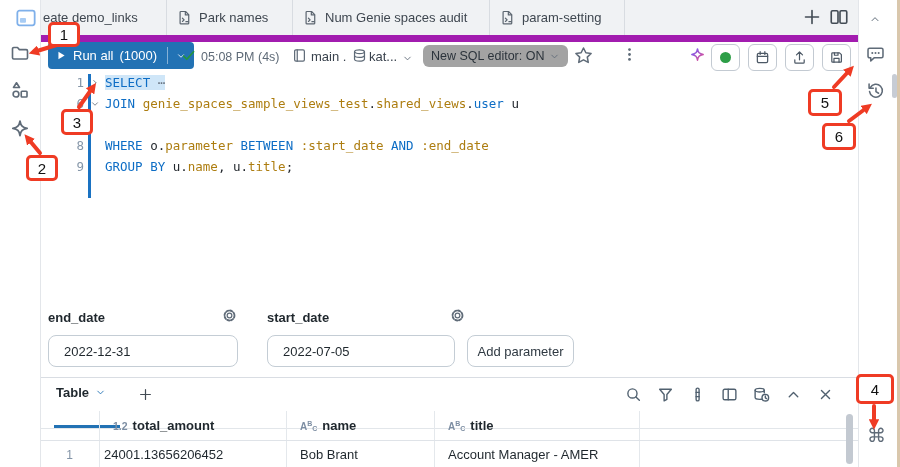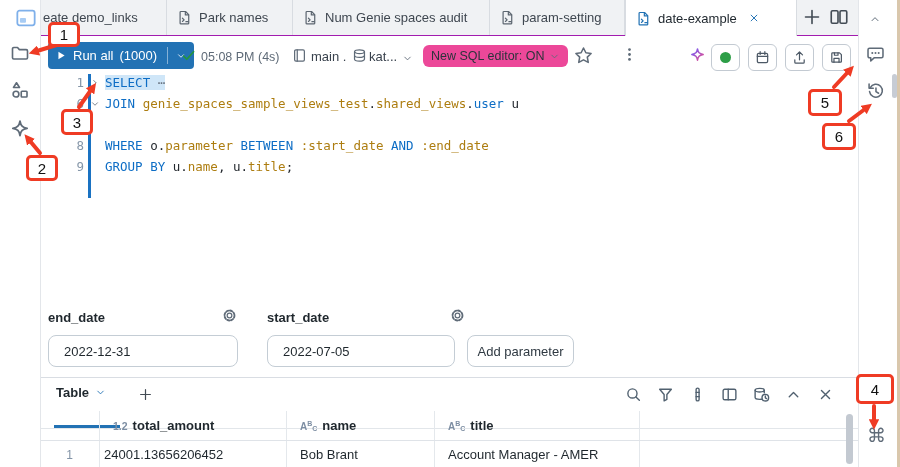--- a/index.html
+++ b/index.html
@@ -13,21 +13,21 @@
   .icon{display:inline-flex;align-items:center;justify-content:center;color:var(--muted);}
   .icon svg{width:100%;height:100%;}
 
   
   .leftrail{position:absolute;left:0;top:0;width:40px;height:467px;background:#fff;
             border-right:1px solid #e3e6ea;z-index:5;}
   .leftrail .icon{position:absolute;}
 
   
   .tabbar{position:absolute;left:40px;top:0;width:818px;height:35px;background:#f0f2f4;
-          border-bottom:1px solid #a21caf;z-index:4;}
+          border-bottom:7px solid #a21caf;z-index:4;}
   .tabstrip{display:flex;height:35px;}
   .tab{display:flex;align-items:center;gap:7px;padding:0 10px;box-sizing:border-box;
        border-right:1px solid #d8dce1;font-size:13px;color:#3f4750;white-space:nowrap;overflow:hidden;}
   .tab .icon{width:15px;height:15px;flex:none;color:#5c6670;}
   .tab.active{background:#fff;height:36px;color:#1d252c;border-left:1px solid #d8dce1;}
   .tab.active .icon{color:var(--accent);}
   .tab .close{width:12px;height:12px;margin-left:4px;color:#5c6670;}
   .tabbtn{position:absolute;top:7px;width:20px;height:20px;color:#434c55;}
 
   
@@ -40,21 +40,21 @@
   
   .toolbar{position:absolute;left:40px;top:35px;width:818px;height:41px;background:#fff;}
   .toolbar>*{position:absolute;}
   .runbtn{left:8px;top:7px;height:27px;display:flex;align-items:center;background:var(--accent);
           color:#fff;border:none;border-radius:4px;font-size:13px;font-family:inherit;
           padding:0 8px;cursor:pointer;gap:6px;}
   .runbtn .icon{color:#fff;width:11px;height:11px;}
   .runbtn .divider{width:1px;height:17px;background:rgba(255,255,255,.45);margin:0 2px 0 4px;}
   .tb-text{font-size:12.5px;color:var(--muted);top:15px;}
   .ctx{font-size:13px;color:#39424d;top:14px;}
-  .pill{left:383px;top:10px;height:22px;display:flex;align-items:center;gap:5px;background:#ec4899;
+  .pill{left:383px;top:10px;height:22px;display:flex;align-items:center;gap:5px;background:#a3a3a3;
         border-radius:6px;padding:0 8px;font-size:12.5px;color:#2b333b;}
   .pill .icon{width:11px;height:11px;}
   .sqbtn{width:27px;height:25px;top:9px;border:1px solid #c3cad2;border-radius:6px;background:#fff;
          display:flex;align-items:center;justify-content:center;cursor:pointer;}
   .sqbtn .icon{width:15px;height:15px;color:#4c5865;}
   .dot{width:11px;height:11px;border-radius:50%;background:var(--dot);}
   .editbtn{left:649px;top:12px;display:flex;align-items:center;gap:6px;font-size:13px;color:#39424d;cursor:pointer;}
 
   
   .editor{position:absolute;left:40px;top:72px;width:818px;height:228px;background:#fff;
@@ -144,35 +144,20 @@
         </div>
         <div class="tab" style="width: 135px;">
           <span class="icon" style="width: 15px; height: 15px;">
             <svg viewBox="0 0 16 16" fill="none" stroke="currentColor" stroke-width="1.3" stroke-linecap="round" stroke-linejoin="round">
               <path d="M4.2 1.6h4.9l3.4 3.4v9a.9.9 0 0 1-.9.9H4.2a.9.9 0 0 1-.9-.9V2.5a.9.9 0 0 1 .9-.9z"></path>
               <path d="M8.9 1.8v3.4h3.4"></path>
               <path d="M5.8 8.8l1.8 1.7-1.8 1.7M9.5 12.4h2.4"></path>
             </svg>
           </span>
           <span>param-setting</span>
-        </div>
-        <div class="tab active" style="width: 172px;">
-          <span class="icon" style="width: 15px; height: 15px;">
-            <svg viewBox="0 0 16 16" fill="none" stroke="currentColor" stroke-width="1.3" stroke-linecap="round" stroke-linejoin="round">
-              <path d="M4.2 1.6h4.9l3.4 3.4v9a.9.9 0 0 1-.9.9H4.2a.9.9 0 0 1-.9-.9V2.5a.9.9 0 0 1 .9-.9z"></path>
-              <path d="M8.9 1.8v3.4h3.4"></path>
-              <path d="M5.8 8.8l1.8 1.7-1.8 1.7M9.5 12.4h2.4"></path>
-            </svg>
-          </span>
-          <span>date-example</span>
-          <span class="icon close" style="width: 12px; height: 12px;">
-            <svg viewBox="0 0 16 16" fill="none" stroke="currentColor" stroke-width="1.3" stroke-linecap="round" stroke-linejoin="round">
-              <path d="M4.2 4.2l7.6 7.6M11.8 4.2l-7.6 7.6"></path>
-            </svg>
-          </span>
         </div>
       </div>
     <span class="icon tabbtn" style="left:762px;">
         <svg viewBox="0 0 16 16" fill="none" stroke="currentColor" stroke-width="1.3" stroke-linecap="round" stroke-linejoin="round">
           <path d="M8 2.8v10.4M2.8 8h10.4"></path>
         </svg>
       </span>
     <span class="icon tabbtn" style="left:789px;">
         <svg viewBox="0 0 16 16" fill="none" stroke="currentColor" stroke-width="1.3" stroke-linecap="round" stroke-linejoin="round">
           <rect x="1.8" y="3" width="5.4" height="10" rx="1"></rect>

